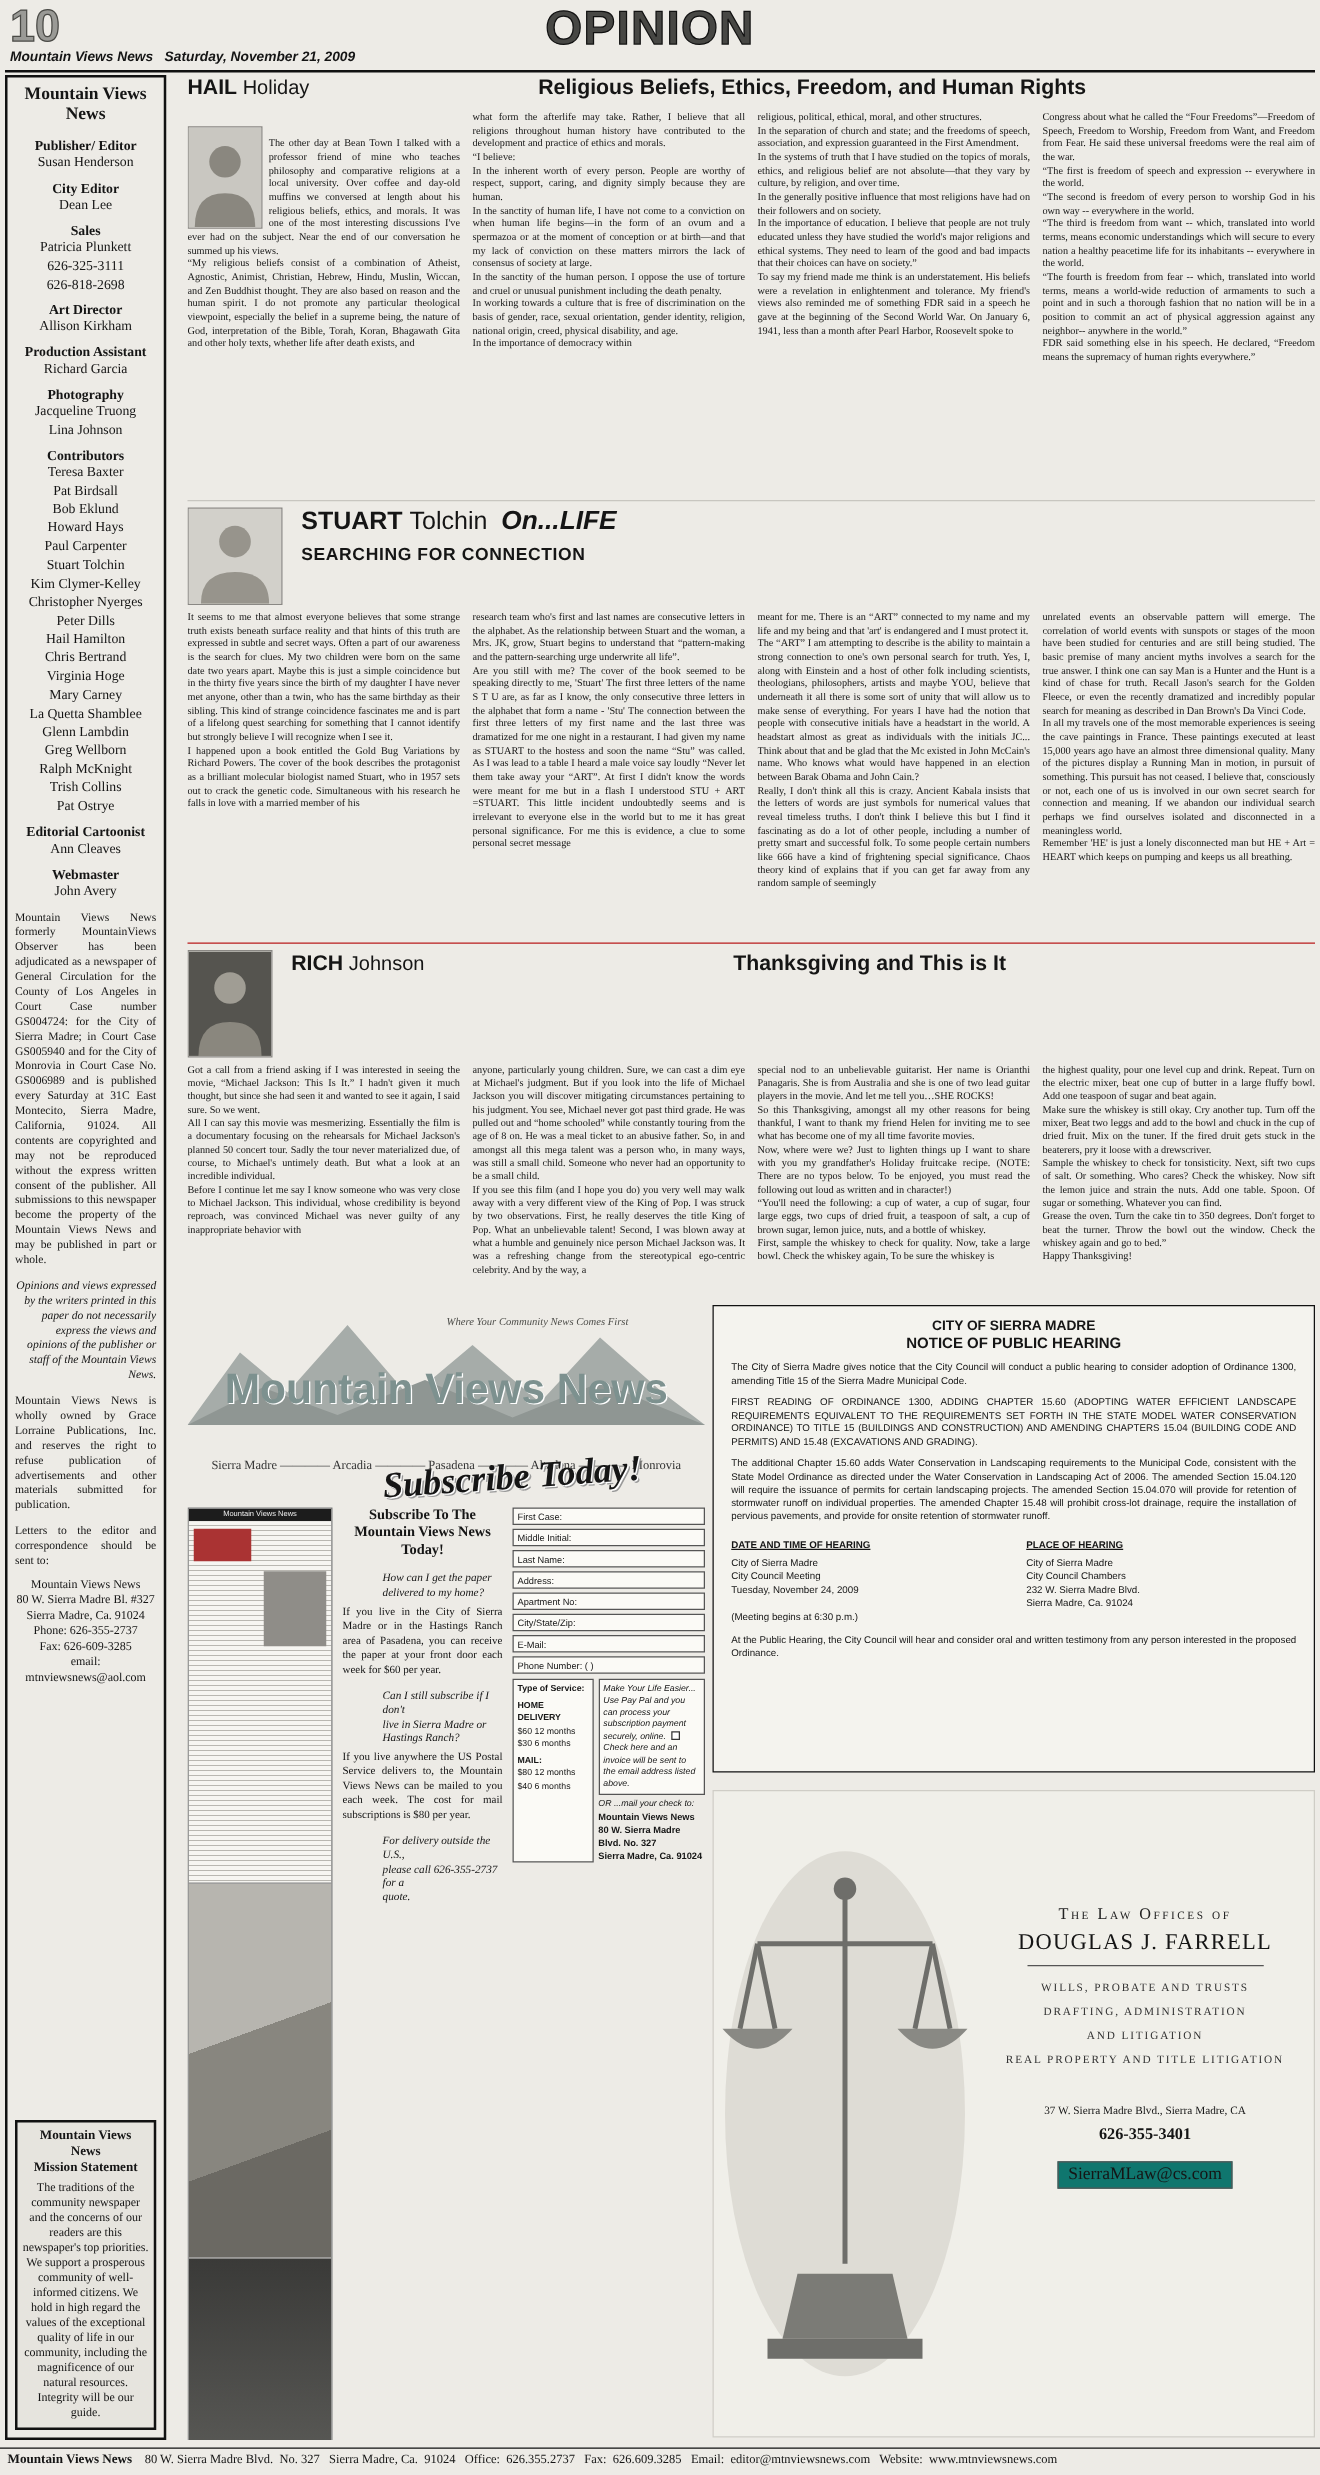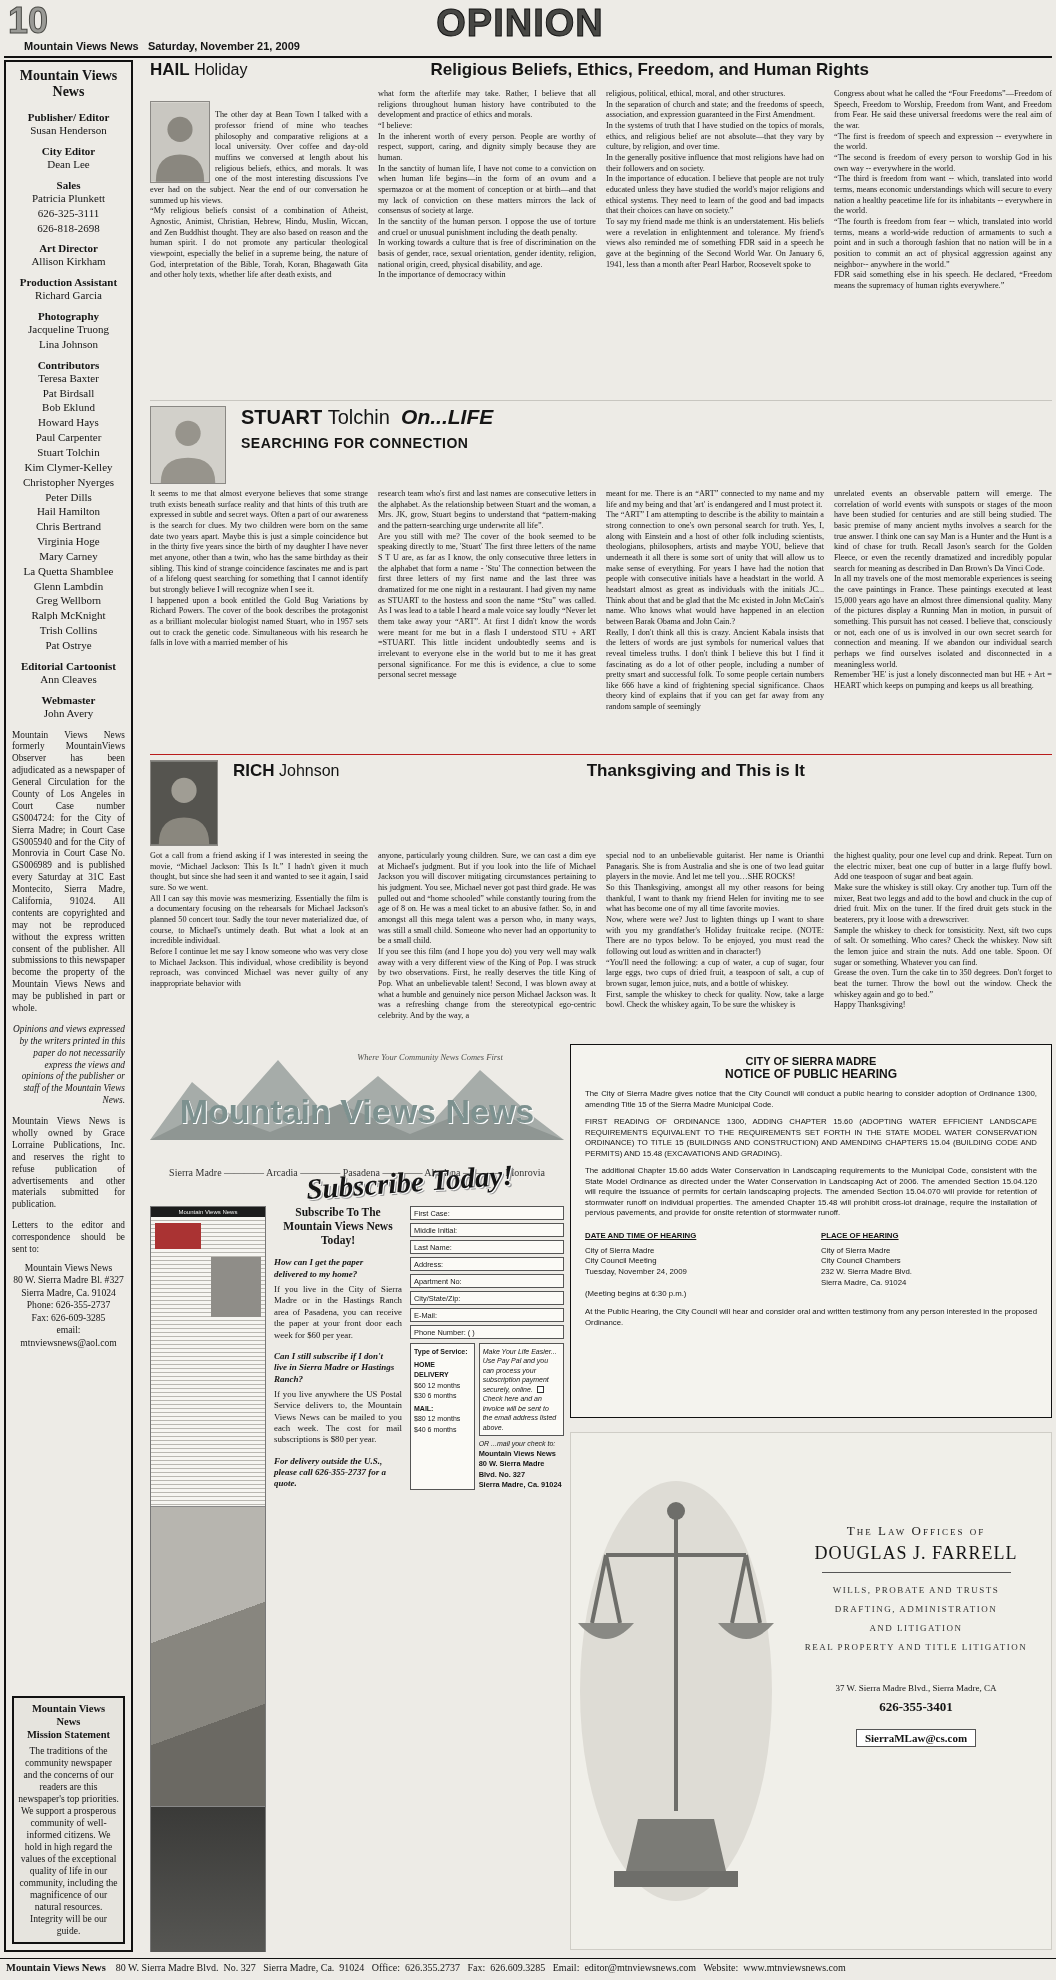--- a/index.html
+++ b/index.html
@@ -3,21 +3,21 @@
 <meta charset="utf-8">
 <style>
   * { margin:0; padding:0; box-sizing:border-box; }
   html,body { width:1056px; height:1980px; }
   body { position:relative; background:#edebe6; color:#151515; font-family:"Liberation Serif", serif; overflow:hidden; }
   .pre { white-space:pre-line; }
 
   
   .pagenum { position:absolute; top:0; left:8px; font-family:"Liberation Sans",sans-serif; font-size:36px; font-weight:900; color:#9a9a96; -webkit-text-stroke:1px #4a4a46; }
   .opinion { position:absolute; top:2px; left:0; right:16px; text-align:center; font-family:"Liberation Sans",sans-serif; font-size:38px; font-weight:900; letter-spacing:1px; color:#474744; -webkit-text-stroke:1px #111; }
-  .dateline { position:absolute; top:40px; left:24px; font-family:"Liberation Sans",sans-serif; font-size:11px; font-weight:bold; white-space:pre; }
+  .dateline { position:absolute; top:40px; left:8px; font-family:"Liberation Sans",sans-serif; font-size:11px; font-weight:bold; white-space:pre;font-style:italic; }
   .hrule { position:absolute; top:56px; left:4px; right:4px; border-top:2px solid #111; }
 
   
   .sidebar { position:absolute; left:4px; top:60px; width:129px; height:1892px; border:2px solid #111; background:#edebe6; padding:6px 6px; text-align:center; display:flex; flex-direction:column; overflow:hidden; }
   .sb-title { font-size:14px; font-weight:bold; line-height:1.15; padding-bottom:4px; }
   .staff { margin-top:7px; }
   .role { font-weight:bold; font-size:11px; }
   .names { font-size:11px; line-height:1.35; }
   .legal { font-size:9.3px; line-height:1.28; text-align:justify; margin-top:9px; }
   .italic { font-style:italic; text-align:right; }
@@ -61,21 +61,21 @@
   .sub-row { display:flex; gap:8px; margin-top:26px; }
   .thumb { width:116px; border:1px solid #777; background:#f6f5f1; overflow:hidden; }
   .t-head { background:#1c1c1c; color:#eee; font-family:"Liberation Sans",sans-serif; font-size:6px; text-align:center; padding:2px 0; }
   .t-body { height:290px; background:repeating-linear-gradient(#f6f5f1 0 3px, #b9b7b1 3px 4px); border-bottom:1px solid #888; position:relative; }
   .t-red { position:absolute; top:6px; left:4px; width:46px; height:26px; background:#a33; }
   .t-gray { position:absolute; top:40px; right:4px; width:50px; height:60px; background:#8f8d88; }
   .t-photo { height:300px; background:linear-gradient(160deg,#b7b5af 0 40%,#88867f 40% 70%,#6b6963 70% 100%); border-bottom:1px solid #888; }
   .t-dark { height:246px; background:linear-gradient(#3a3a38, #6a6a66); }
   .sub-mid { width:128px; }
   .s-title { font-weight:bold; font-size:11.5px; text-align:center; line-height:1.2; }
-  .q { font-weight:bold; font-style:italic; font-size:9px; margin-top:10px; line-height:1.25; }
+  .q { font-weight:normal; font-style:italic; font-size:9px; margin-top:10px; line-height:1.25;margin-left:32px; }
   .a { font-size:8.8px; line-height:1.3; margin-top:4px; text-align:justify; }
   .sub-form { flex:1; font-family:"Liberation Sans",sans-serif; }
   .f-row { display:flex; align-items:center; border:1px solid #555; background:#fbfaf6; height:14px; margin-bottom:3px; padding-left:3px; font-size:7.4px; }
   .tos { display:flex; gap:4px; margin-top:4px; font-size:7px; }
   .tos-left { width:42%; border:1px solid #555; padding:3px; background:#fbfaf6; line-height:1.5; }
   .tos-t { font-weight:bold; }
   .tos-b { font-weight:bold; margin-top:2px; }
   .tos-right { flex:1; }
   .paypal { font-size:7px; font-style:italic; line-height:1.35; border:1px solid #555; padding:3px; background:#fbfaf6; }
   .chk { display:inline-block; width:7px; height:7px; border:1px solid #333; background:#fff; vertical-align:middle; margin:0 2px; }
@@ -94,21 +94,21 @@
   
   .law { position:absolute; left:570px; top:1432px; width:482px; height:518px; background:#f0efe9; border:1px solid #cfcdc6; display:flex; overflow:hidden; }
   .law-img { width:210px; display:flex; align-items:center; justify-content:center; }
   .law-txt { flex:1; text-align:center; padding-top:90px; font-family:"Liberation Serif",serif; }
   .law-1 { font-variant:small-caps; letter-spacing:2px; font-size:13px; color:#222; }
   .law-name { font-size:18px; letter-spacing:1px; margin-top:4px; }
   .law-rule { width:70%; margin:8px auto; border-top:1px solid #555; }
   .law-svcs { font-size:9px; letter-spacing:1.5px; line-height:2.1; color:#333; }
   .law-addr { font-size:9px; margin-top:26px; }
   .law-phone { font-size:13px; font-weight:bold; margin-top:6px; }
-  .law-email { display:inline-block; border:1px solid #555; padding:2px 8px; font-size:11px; margin-top:14px; background:#ffffff;font-weight:bold; }
+  .law-email { display:inline-block; border:1px solid #555; padding:2px 8px; font-size:14px; margin-top:14px; background:#0f766e; }
 
   
   .footer { position:absolute; left:0; right:0; top:1958px; border-top:1.5px solid #111; padding:3px 6px 0 6px; font-size:10px; white-space:pre; }
   .footer b { font-size:10.5px; }
 </style>
 </head>
 <body>
 
 <div class="pagenum">10</div>
 <div class="opinion">OPINION</div>

